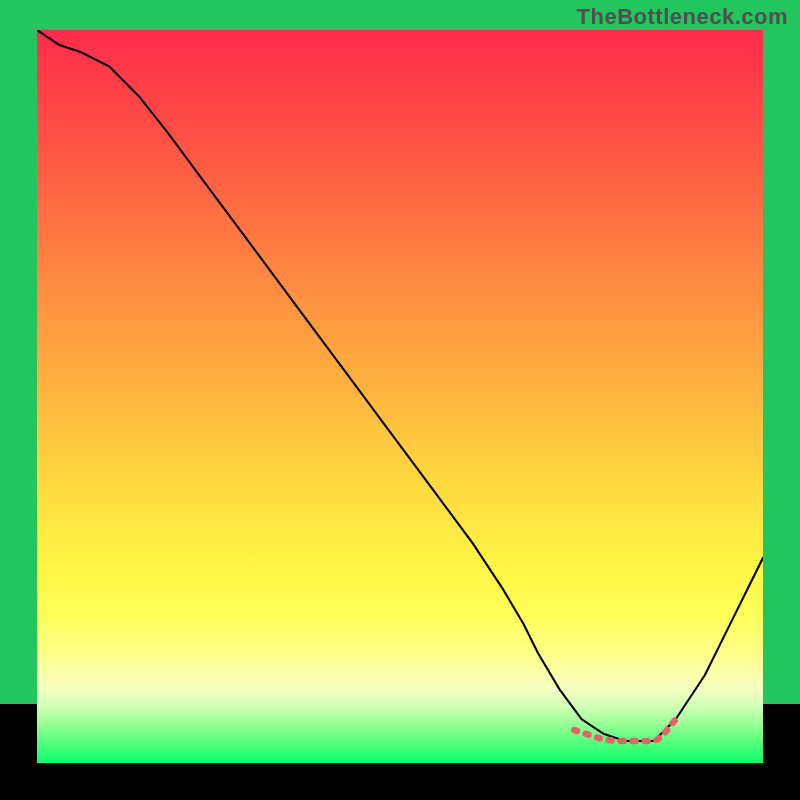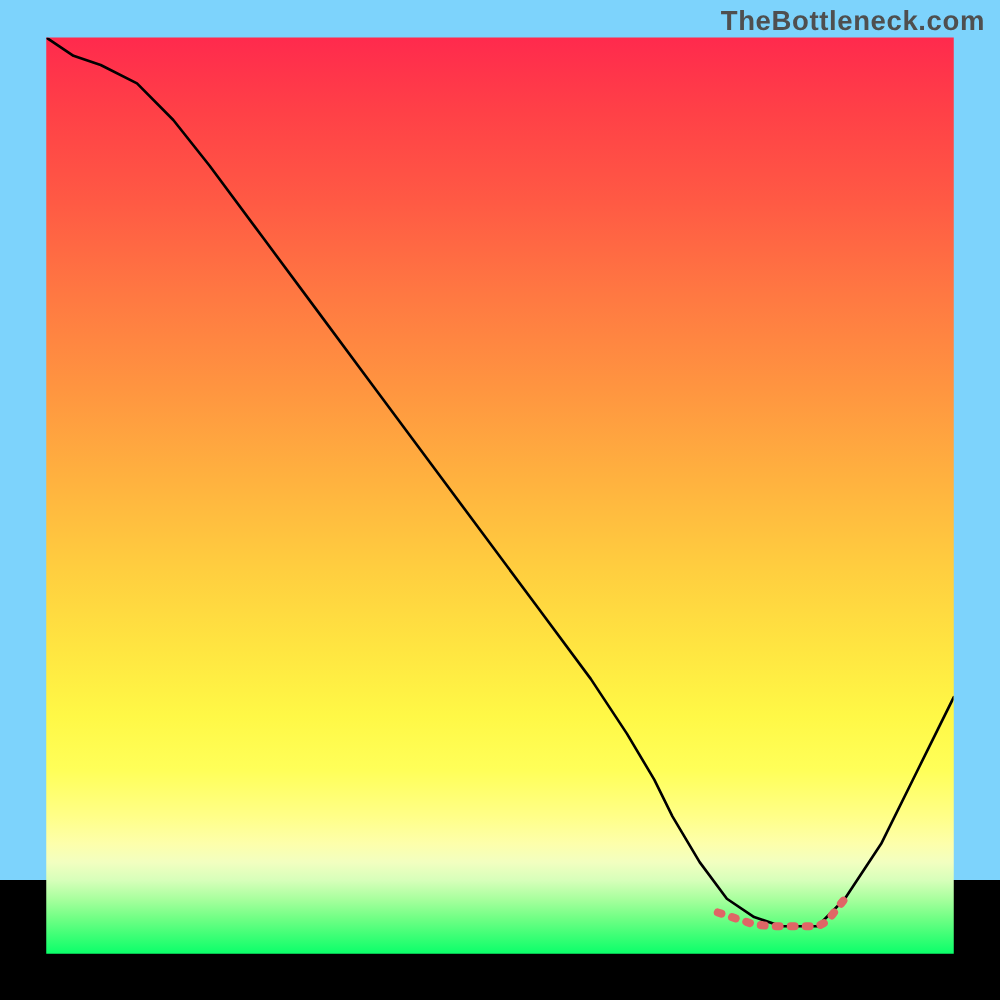--- a/index.html
+++ b/index.html
@@ -8,21 +8,21 @@
     width: 800px;
     height: 800px;
     background: #000;
     overflow: hidden;
     font-family: Arial, Helvetica, sans-serif;
   }
   .frame {
     position: relative;
     width: 800px;
     height: 704px;
-    background: #7dd3fc;
+    background: #22c55e;
   }
   .watermark {
     position: absolute;
     top: 4px;
     right: 12px;
     color: #4f4f4f;
     font-size: 22px;
     font-weight: 600;
     letter-spacing: 0.5px;
     z-index: 5;

